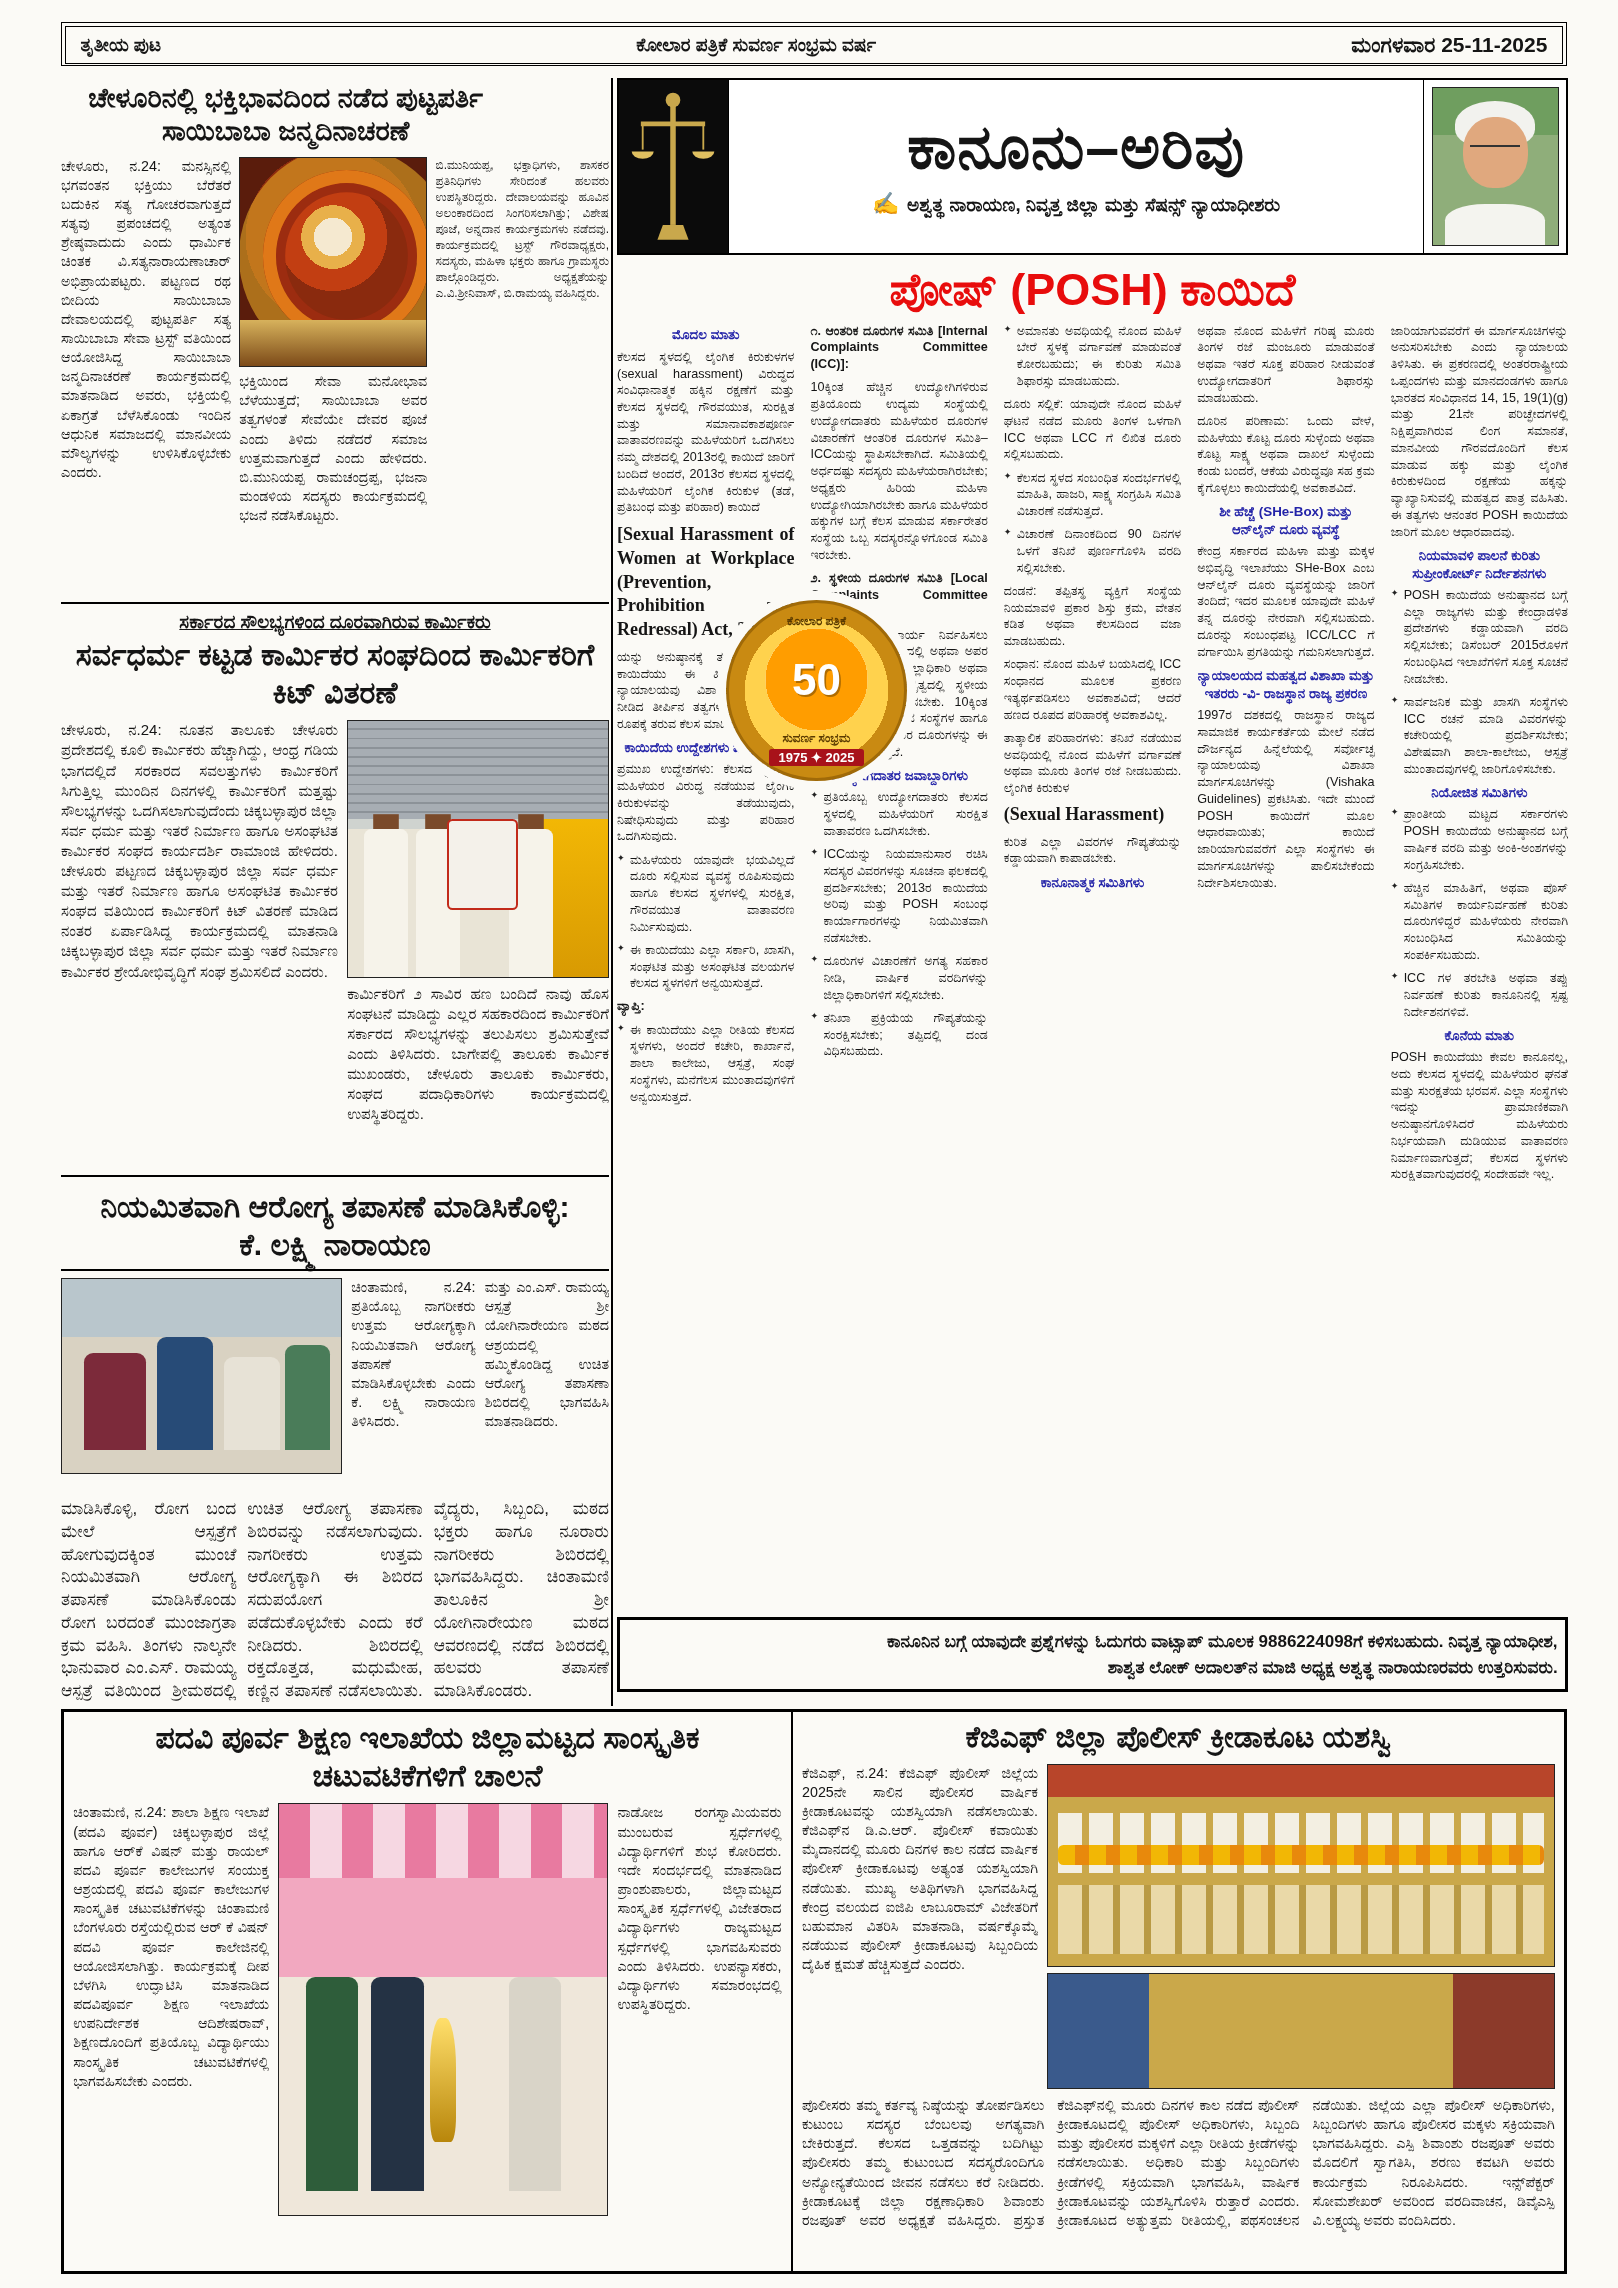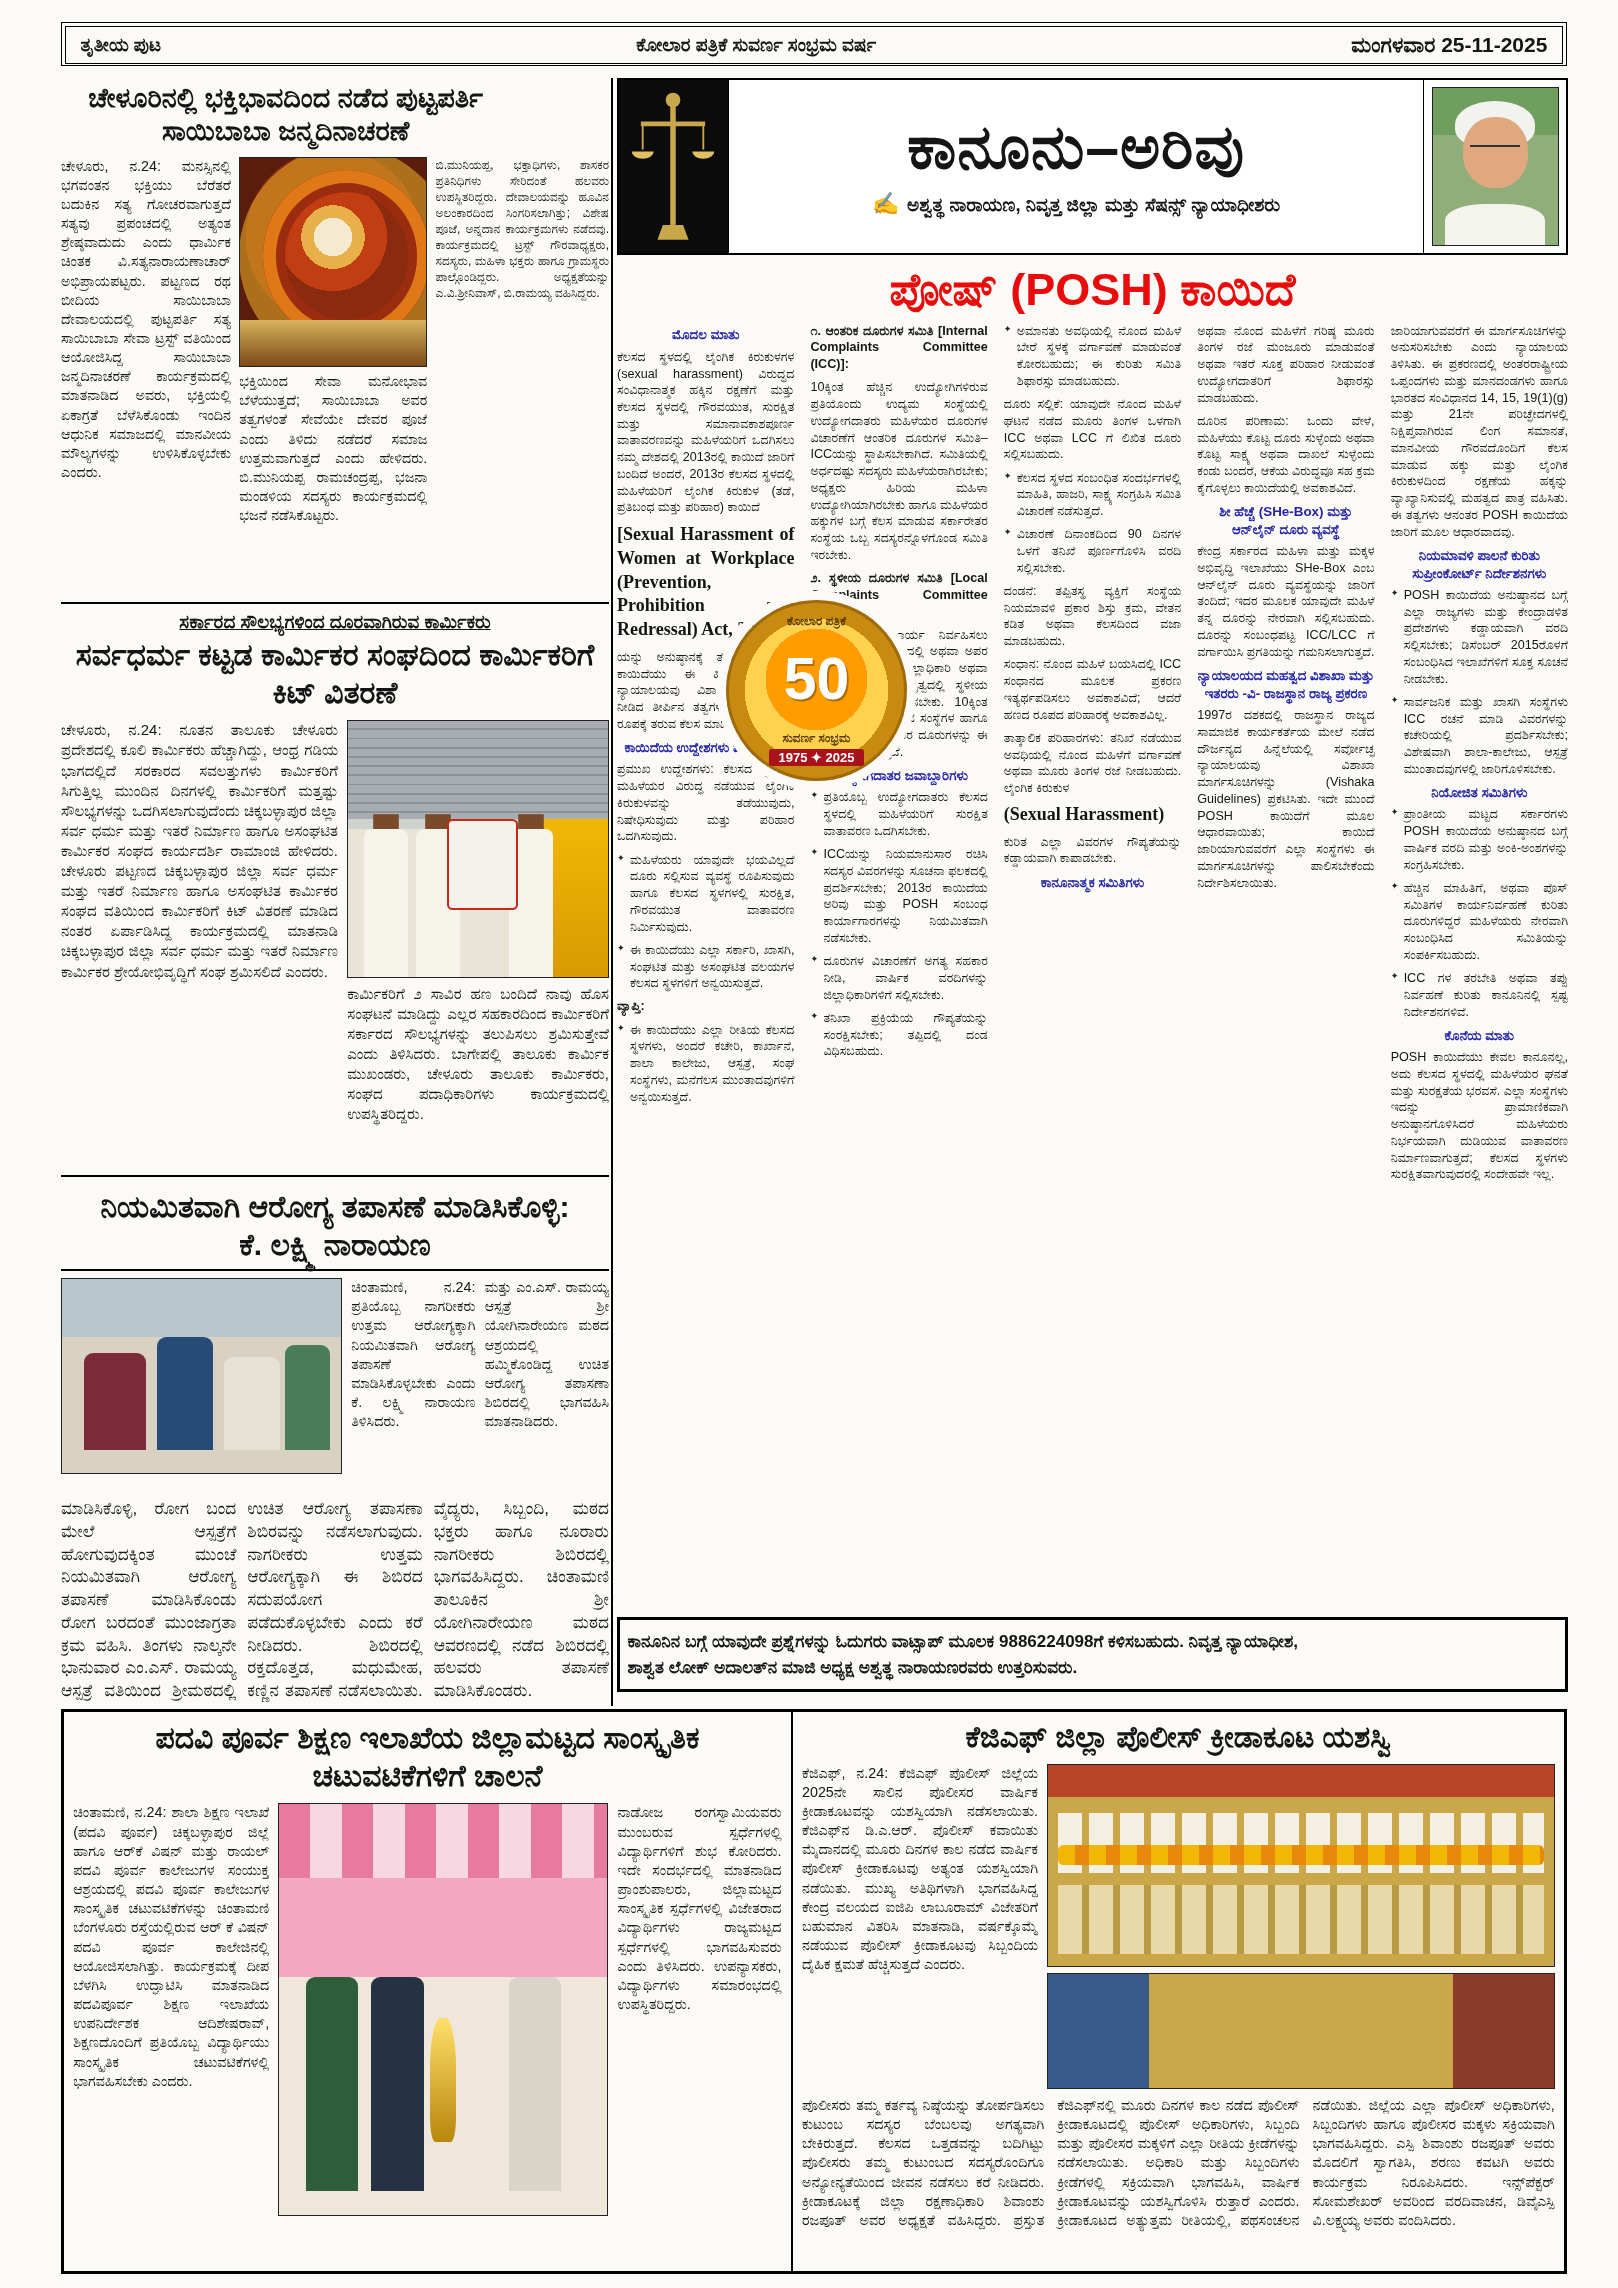--- a/index.html
+++ b/index.html
@@ -79,25 +79,25 @@
   .blk.sub{color:#2323a8;font-weight:bold;text-align:center;font-size:13.4px;margin:3.7px 0 4.6px;}
   .blk.bld{font-weight:bold;}
   .blk.en{font-family:"Liberation Serif",serif;font-weight:bold;font-size:18px;}
   .blk.b{padding-left:13px;position:relative;}
   .blk.b::before{content:"✦";position:absolute;left:0;top:0;font-size:9.2px;color:#222;}
   .seal{position:absolute;left:109px;top:277px;width:181px;height:181px;border-radius:50%;
         background:radial-gradient(circle,#ffd24d 0 58%,#c98a12 58% 78%,#ffe79a 78% 100%);
         border:3.7px solid #a06a08;box-shadow:0 0 0 9.2px #fbfaf6;display:flex;flex-direction:column;
         align-items:center;justify-content:center;text-align:center;}
   .seal .arc{font-size:12px;font-weight:bold;color:#5a3a00;}
-  .seal .num{font-size:59px;font-weight:800;color:#fff;text-shadow:1.8px 1.8px 0 #b06c00;line-height:.9;
+  .seal .num{font-size:44px;font-weight:800;color:#fff;text-shadow:1.8px 1.8px 0 #b06c00;line-height:.9;
         background:radial-gradient(circle,#ff9d00 0 70%,#ffcf66 70% 100%);border-radius:50%;width:103px;height:103px;
         display:flex;align-items:center;justify-content:center;}
   .seal .yrs{margin-top:3.7px;font-size:13px;font-weight:bold;color:#fff;background:#a8121a;padding:0.9px 9.2px;border-radius:2.8px;}
-  .contact{margin-top:9.2px;border:3.7px solid #000;padding:9.2px 7.4px;text-align:left;font-weight:bold;font-size:17px;line-height:1.5;}
+  .contact{margin-top:9.2px;border:3.7px solid #000;padding:9.2px 7.4px;text-align:right;font-weight:bold;font-size:17px;line-height:1.5;}
   
   .band{position:absolute;left:61px;top:1709px;width:1506px;height:565px;border:3.7px solid #000;display:flex;}
   .band-l{width:727px;padding:5.5px 9.2px;}
   .band-div{width:1.8px;background:#000;}
   .band-r{flex:1;padding:5.5px 9.2px;}
   .band-l .a-head{font-size:30px;margin:1.8px auto 9.2px;width:96%;}
   .band-l .body{display:flex;gap:9.2px;height:417px;}
   .band-l .cL{width:196px;font-size:14.3px;}
   .band-l .cR{width:164px;font-size:14.3px;}
   #ph-pu{width:330px;height:413px;flex:none;

